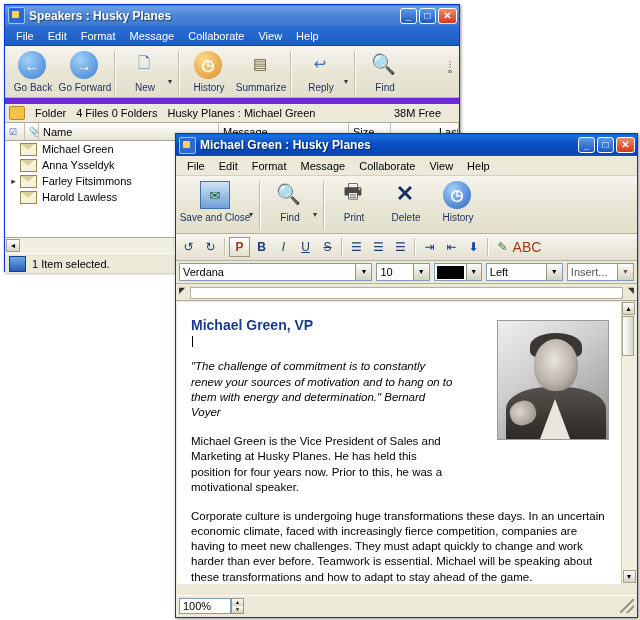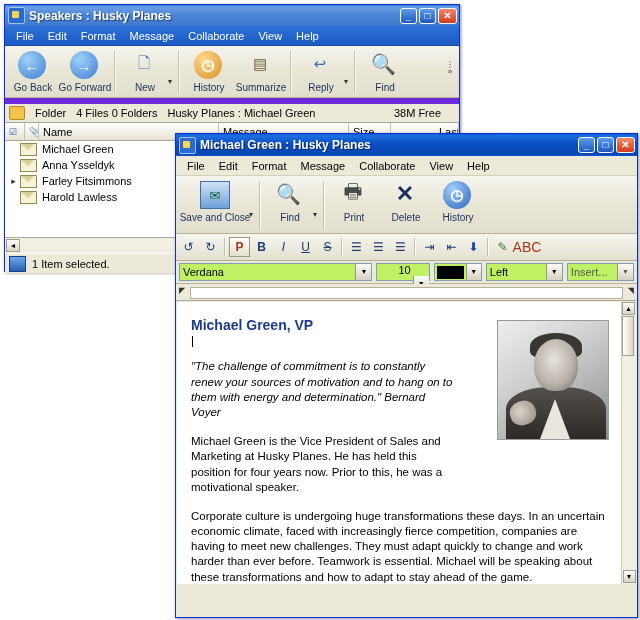--- a/index.html
+++ b/index.html
@@ -296,21 +296,21 @@
     height: 22px;
     background: #ece9d8;
     border-bottom: 1px solid #b5b096;
     display: flex;
     align-items: center;
     padding: 0 3px;
     gap: 4px;
   }
   .combo {
     height: 18px;
-    background: #bef264;
+    background: #ffffff;
     border: 1px solid #7f9db9;
     display: flex;
     align-items: center;
     font-size: 11px;
     padding-left: 3px;
     box-sizing: border-box;
   }
   .combo .arrow {
     margin-left: auto;
     width: 15px; height: 16px;
@@ -690,21 +690,21 @@
       <div class="fmt-sep"></div>
       <div class="fmt-btn" style="color:#2a7d2a;">✎</div>
       <div class="fmt-btn" style="font-size:14px;color:#a8371c;width:26px;">ABC</div>
     </div>
 
     <div class="combo-row">
       <div class="combo" style="width:196px;">
         <span>Verdana</span>
         <span class="arrow">▼</span>
       </div>
-      <div class="combo" style="width:54px;flex-direction:column;">
+      <div class="combo" style="width:54px;">
         <span>10</span>
         <span class="arrow">▼</span>
       </div>
       <div class="combo" style="width:48px;padding-left:0;">
         <span style="width:28px;height:13px;background:#000000;margin:0 2px;"></span>
         <span class="arrow">▼</span>
       </div>
       <div class="combo" style="width:78px;">
         <span>Left</span>
         <span class="arrow">▼</span>
@@ -738,15 +738,23 @@
     </div>
 
     <div class="doc-vscroll">
       <div style="width:100%;">
         <div class="scroll-btn" style="width:13px;">▲</div>
         <div class="vthumb"></div>
       </div>
       <div class="scroll-btn" style="width:13px;margin-bottom:1px;">▼</div>
     </div>
 
+    <div class="doc-statusbar">
+      <div class="zoom-box">100%</div>
+      <div class="spinner">
+        <div>▲</div>
+        <div>▼</div>
+      </div>
+      <div class="resize-grip"></div>
+    </div>
   </div>
 
 </div>
 
 </body></html>

